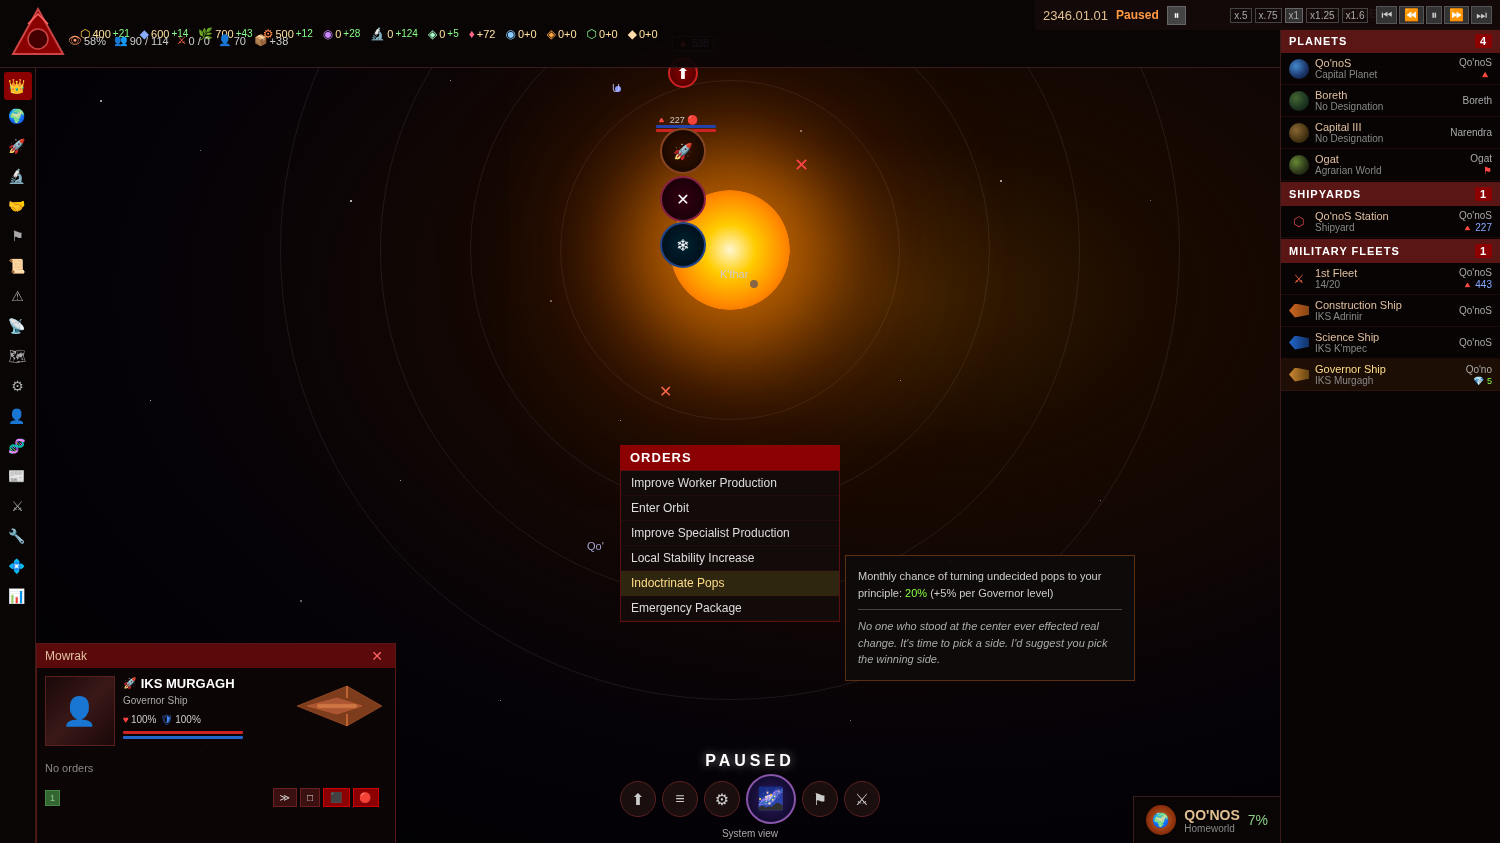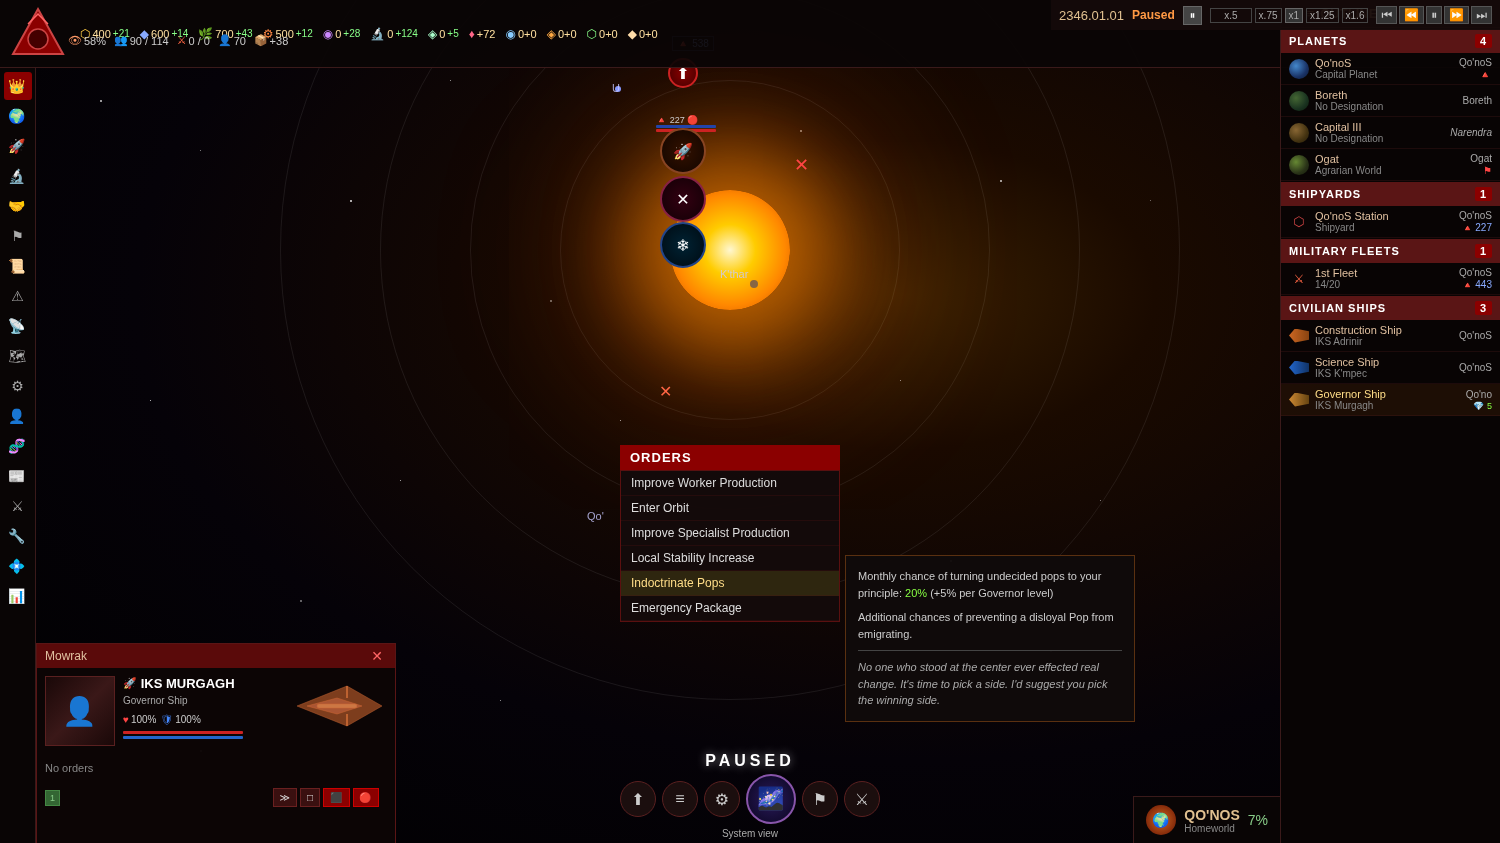--- a/index.html
+++ b/index.html
@@ -469,21 +469,21 @@
 <div class="orbital-ring" style="width:520px;height:520px;left:730px;top:250px;"></div>
 <div class="orbital-ring" style="width:700px;height:700px;left:730px;top:250px;"></div>
 <div class="orbital-ring" style="width:900px;height:900px;left:730px;top:250px;"></div>
 
 <div id="sun"></div>
 
 <div class="map-label" style="left:720px;top:268px;">K'thar</div>
 
 <div class="map-label" style="left:612px;top:82px;">U</div>
 
-<div class="map-label" style="left:587px;top:510px;">Qo'</div>
+<div class="map-label" style="left:587px;top:540px;">Qo'</div>
 
 <div class="fleet-power-display" style="left:672px;top:36px;">
   🔺 <span>538</span>
 </div>
 
 <div style="position:absolute;left:656px;top:115px;width:60px;z-index:10;">
   <div style="font-size:9px;color:#ccc;text-align:left;">🔺 227 🔴</div>
   <div style="height:3px;background:#2244aa;margin-bottom:1px;border-radius:1px;"></div>
   <div style="height:3px;background:#cc2222;border-radius:1px;"></div>
 </div>
@@ -600,21 +600,21 @@
       <span>+38</span>
     </div>
   </div>
 </div>
 
 <div id="pause-area">
   <span style="color:#e0c090;font-size:13px;">2346.01.01</span>
   <span class="paused-label">Paused</span>
   <button class="pause-btn">⏸</button>
   <div style="display:flex;gap:3px;font-size:10px;color:#aaa;">
-    <span style="cursor:pointer;padding:1px 13px;border:1px solid #444;">x.5</span>
+    <span style="cursor:pointer;padding:1px 3px;border:1px solid #444;margin-left:36px;">x.5</span>
     <span style="cursor:pointer;padding:1px 3px;border:1px solid #444;">x.75</span>
     <span style="cursor:pointer;padding:1px 3px;border:1px solid #666;background:#333;">x1</span>
     <span style="cursor:pointer;padding:1px 3px;border:1px solid #444;">x1.25</span>
     <span style="cursor:pointer;padding:1px 3px;border:1px solid #444;">x1.6</span>
   </div>
   <div style="display:flex;gap:2px;font-size:12px;">
     <span style="cursor:pointer;padding:1px 4px;background:#333;border:1px solid #555;">⏮</span>
     <span style="cursor:pointer;padding:1px 4px;background:#333;border:1px solid #555;">⏪</span>
     <span style="cursor:pointer;padding:1px 4px;background:#333;border:1px solid #555;">⏸</span>
     <span style="cursor:pointer;padding:1px 4px;background:#333;border:1px solid #555;">⏩</span>
@@ -675,21 +675,21 @@
     <div style="display:flex;flex-direction:column;align-items:flex-end;">
       <span class="item-loc">Boreth</span>
     </div>
   </div>
   <div class="outliner-item">
     <div class="planet-icon" style="background:radial-gradient(circle at 35% 35%, #886633, #443311 60%, #221a08);"></div>
     <div class="item-info">
       <div class="item-name">Capital III</div>
       <div class="item-sub">No Designation</div>
     </div>
-    <div style="display:flex;flex-direction:column;align-items:center;font-style:italic;">
+    <div style="display:flex;flex-direction:column;align-items:center;">
       <span class="item-loc">Narendra</span>
     </div>
   </div>
   <div class="outliner-item">
     <div class="planet-icon" style="background:radial-gradient(circle at 35% 35%, #668833, #2a3318 60%, #111a08);"></div>
     <div class="item-info">
       <div class="item-name">Ogat</div>
       <div class="item-sub">Agrarian World</div>
     </div>
     <div style="display:flex;flex-direction:column;align-items:flex-end;gap:1px;">
@@ -729,24 +729,20 @@
     </div>
     <div class="power-bar-container">
       <span class="item-loc">Qo'noS</span>
       <div style="display:flex;align-items:center;gap:2px;">
         <span style="color:#88aaff;font-size:9px;">🔺</span>
         <span style="color:#88aaff;font-size:10px;">443</span>
       </div>
     </div>
   </div>
 
-  <div class="section-header">
-    <span style="text-transform:uppercase;">CIVILIAN SHIPS</span>
-    <span class="section-count">3</span>
-  </div>
   <div class="outliner-item">
     <div style="width:20px;height:14px;position:relative;">
       <div style="width:100%;height:100%;background:linear-gradient(90deg,#cc6622,#884411);clip-path:polygon(0 50%,30% 0,100% 20%,100% 80%,30% 100%);"></div>
     </div>
     <div class="item-info">
       <div class="item-name">Construction Ship</div>
       <div class="item-sub">IKS Adrinir</div>
     </div>
     <span class="item-loc">Qo'noS</span>
   </div>
@@ -785,23 +781,20 @@
     <div class="order-item indoctrinate-highlight" style="color:#ffdd88;">Indoctrinate Pops</div>
     <div class="order-item">Emergency Package</div>
   </div>
 </div>
 
 <div id="order-tooltip">
   <div>
     Monthly chance of turning undecided pops to your principle:
     <span class="tooltip-highlight">20%</span>
     <span>(+5% per Governor level)</span>
-  </div>
-  <div style="margin-top:8px;">
-    Additional chances of preventing a disloyal Pop from emigrating.
   </div>
   <div class="tooltip-divider"></div>
   <div class="tooltip-quote">
     No one who stood at the center ever effected real change. It's time to pick a side. I'd suggest you pick the winning side.
   </div>
 </div>
 
 <div id="unit-card">
   <div class="unit-card-header">
     <span class="unit-title">Mowrak</span>

